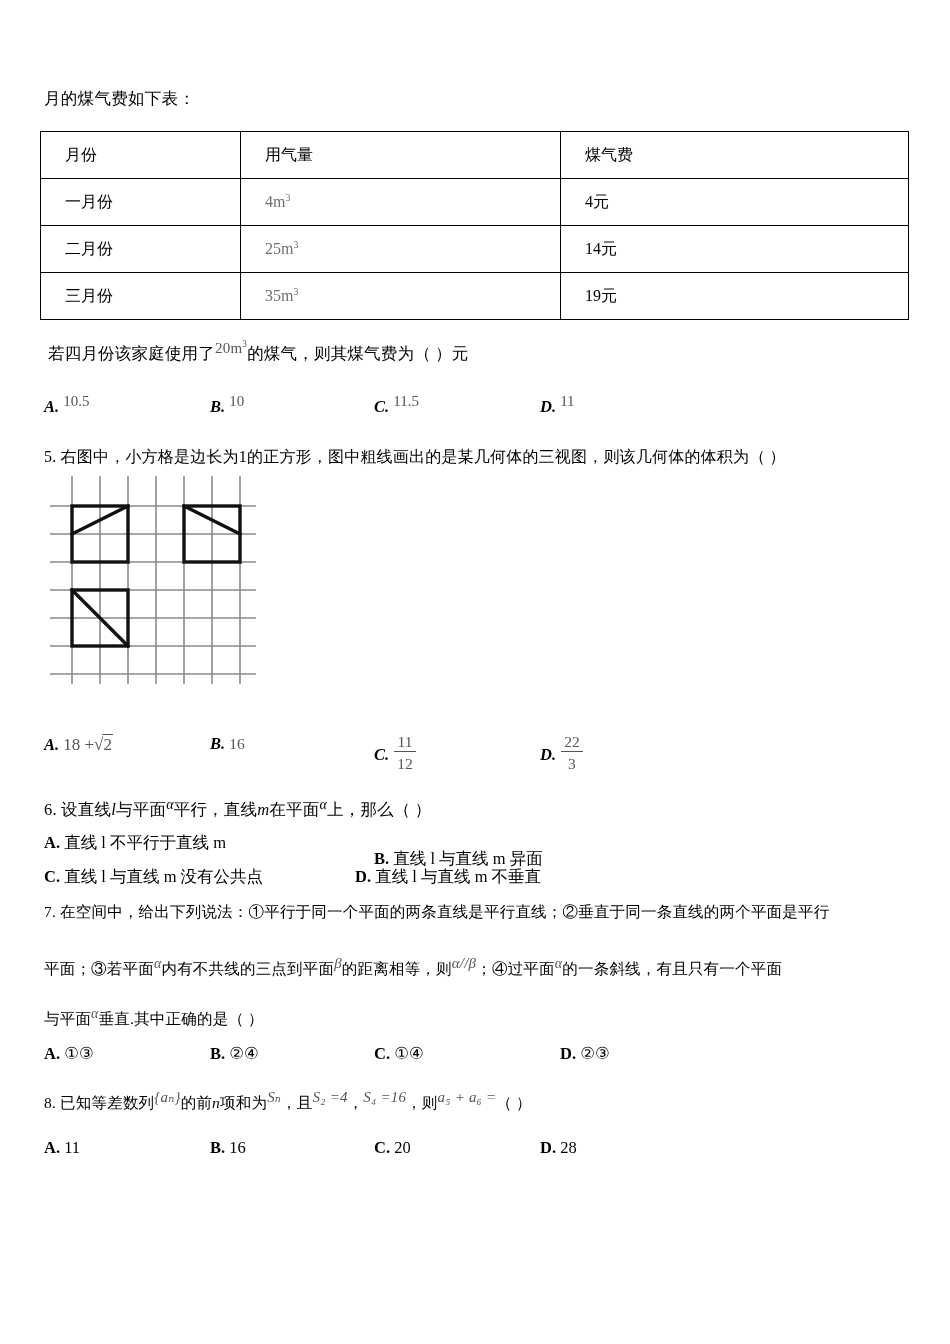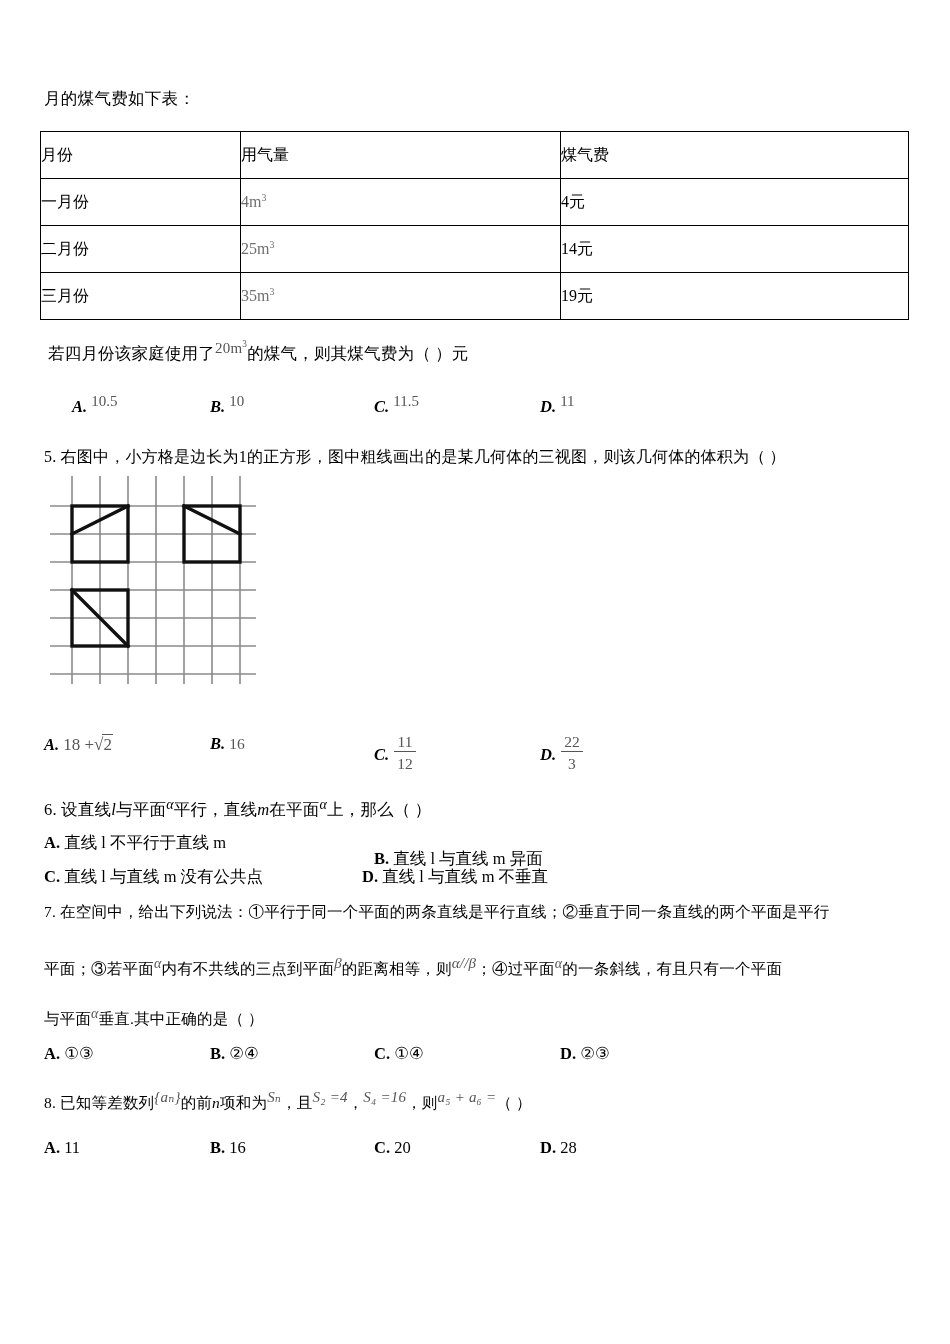--- a/index.html
+++ b/index.html
@@ -35,21 +35,21 @@
     position: absolute;
     left: 40px;
     top: 131px;
     width: 868px;
     border-collapse: collapse;
     table-layout: fixed;
   }
   table.gas-table td {
     border: 1px solid #000000;
     height: 46px;
-    padding: 0 0;
+    padding: 0 24px;
     font-size: 16px;
     vertical-align: middle;
     font-family: "Liberation Serif", "DejaVu Serif", serif;
   }
   table.gas-table col.c1 { width: 200px; }
   table.gas-table col.c2 { width: 320px; }
   table.gas-table col.c3 { width: 348px; }
   .cell-grey { color: #6f6f6f; }
   .cell-unit { font-size: 16px; }
   sup.exp { font-size: 0.62em; vertical-align: super; line-height: 0; }
@@ -159,21 +159,21 @@
         <td><span>19</span><span class="cell-unit">元</span></td>
       </tr>
     </tbody>
   </table>
 
   <div class="q-line" style="left:48px; top:340px;">
     <span>若四月份该家庭使用了</span><span class="sup-raise"><span>20m</span><sup class="exp">3</sup></span><span>的煤气，则其煤气费为（   ）元</span>
   </div>
 
   <div class="options-row" style="top:385px;">
-    <span class="opt" style="left:4px; top:8px;margin-left:28px;"><span class="opt-label ital">A.</span> <span class="sup-raise opt-val">10.5</span></span>
+    <span class="opt" style="left:4px; top:8px;"><span class="opt-label ital">A.</span> <span class="sup-raise opt-val">10.5</span></span>
     <span class="opt" style="left:170px; top:8px;"><span class="opt-label ital">B.</span> <span class="sup-raise opt-val">10</span></span>
     <span class="opt" style="left:334px; top:8px;"><span class="opt-label ital">C.</span> <span class="sup-raise opt-val">11.5</span></span>
     <span class="opt" style="left:500px; top:8px;"><span class="opt-label ital">D.</span> <span class="sup-raise opt-val">11</span></span>
   </div>
 
   <div class="q-line" style="left:44px; top:447px; font-size:16px;">
     <span class="q-num">5.</span>
     <span>右图中，小方格是边长为1的正方形，图中粗线画出的是某几何体的三视图，则该几何体的体积为（   ）</span>
   </div>
 
@@ -231,21 +231,21 @@
 
   <div class="q-line" style="left:44px; top:797px;">
     <span class="q-num">6.</span>
     <span>设直线</span><span class="math">l</span><span>与平面</span><span class="sup-raise dark math" style="font-size:14px;">α</span><span>平行，直线</span><span class="math">m</span><span>在平面</span><span class="sup-raise dark math" style="font-size:14px;">α</span><span>上，那么（     ）</span>
   </div>
 
   <div class="options-row" style="top:832px;">
     <span class="opt" style="left:4px; top:0;"><span class="opt-label">A.</span> <span>直线 l 不平行于直线 m</span></span>
     <span class="opt" style="left:334px; top:16px;"><span class="opt-label">B.</span> <span>直线 l 与直线 m 异面</span></span>
     <span class="opt" style="left:4px; top:34px;"><span class="opt-label">C.</span> <span>直线 l 与直线 m 没有公共点</span></span>
-    <span class="opt" style="left:322px; top:34px;"><span class="opt-label">D.</span> <span>直线 l 与直线 m 不垂直</span></span>
+    <span class="opt" style="left:315px; top:34px;"><span class="opt-label">D.</span> <span>直线 l 与直线 m 不垂直</span></span>
   </div>
 
   <div class="q-line" style="left:44px; top:902px; font-size:15.5px;">
     <span class="q-num">7.</span>
     <span>在空间中，给出下列说法：①平行于同一个平面的两条直线是平行直线；②垂直于同一条直线的两个平面是平行</span>
   </div>
 
   <div class="q-line" style="left:44px; top:1006px; font-size:15.5px;">
     <span>与平面</span><span class="sup-raise math" style="font-size:14px;">α</span><span>垂直.其中正确的是（   ）</span>
   </div>

